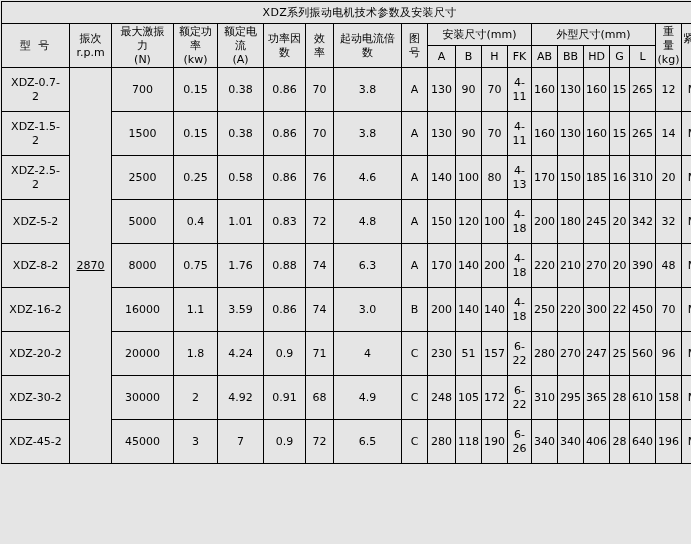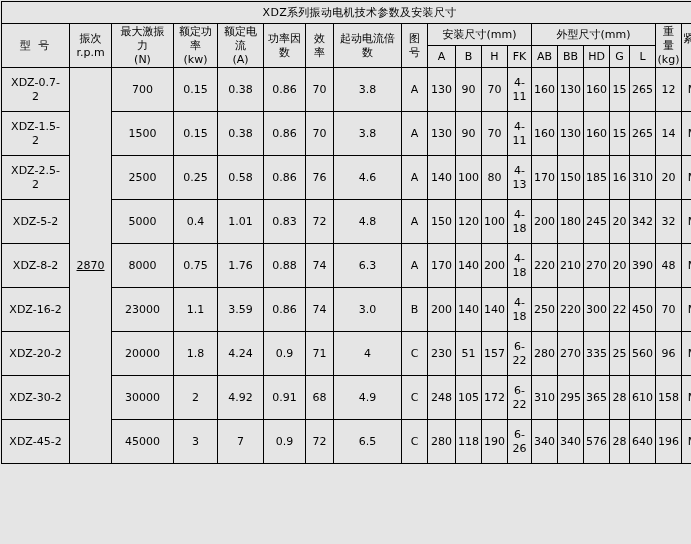--- a/index.html
+++ b/index.html
@@ -310,21 +310,21 @@
       <td class="num-sm">20</td>
       <td class="num-sm">390</td>
       <td class="num-sm">48</td>
       <td class="num-sm">M16</td>
     </tr>
 
     <tr class="datarow">
       <td class="model-cell">
         <div>XDZ-16-2</div>
       </td>
-      <td class="num">23000</td>
+      <td class="num">16000</td>
       <td class="num">1.1</td>
       <td class="num">3.59</td>
       <td class="num">0.86</td>
       <td class="num">74</td>
       <td class="num">3.0</td>
       <td class="num">B</td>
       <td class="num-sm">200</td>
       <td class="num-sm">140</td>
       <td class="num-sm">140</td>
       <td class="small-2line">
@@ -353,21 +353,21 @@
       <td class="num">C</td>
       <td class="num-sm">230</td>
       <td class="num-sm">51</td>
       <td class="num-sm">157</td>
       <td class="small-2line">
         <div>6-</div>
         <div>22</div>
       </td>
       <td class="num-sm">280</td>
       <td class="num-sm">270</td>
-      <td class="num-sm">335</td>
+      <td class="num-sm">247</td>
       <td class="num-sm">25</td>
       <td class="num-sm">560</td>
       <td class="num-sm">96</td>
       <td class="num-sm">M20</td>
     </tr>
 
     <tr class="datarow">
       <td class="model-cell">
         <div>XDZ-30-2</div>
       </td>
@@ -407,21 +407,21 @@
       <td class="num">C</td>
       <td class="num-sm">280</td>
       <td class="num-sm">118</td>
       <td class="num-sm">190</td>
       <td class="small-2line">
         <div>6-</div>
         <div>26</div>
       </td>
       <td class="num-sm">340</td>
       <td class="num-sm">340</td>
-      <td class="num-sm">576</td>
+      <td class="num-sm">406</td>
       <td class="num-sm">28</td>
       <td class="num-sm">640</td>
       <td class="num-sm">196</td>
       <td class="num-sm">M24</td>
     </tr>
   </tbody>
     </table>
 </div>
 
 </body></html>

